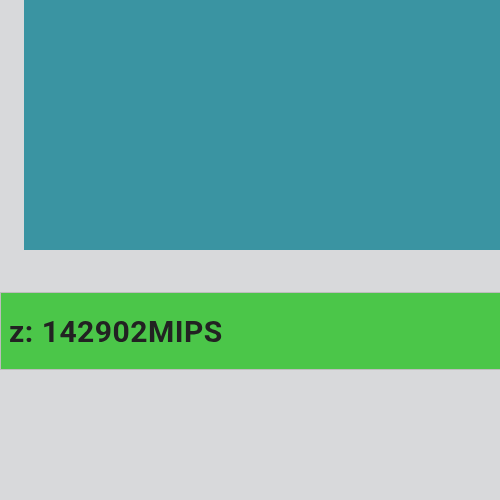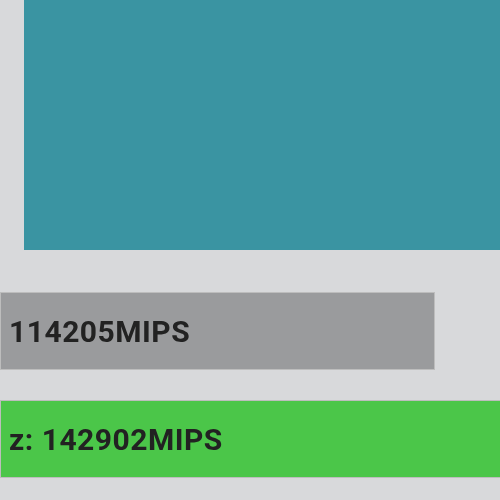--- a/index.html
+++ b/index.html
@@ -38,19 +38,16 @@
     .bar + .bar { margin-top: 30px; }
     .bar-gray { background: #9a9b9d; width: 435px; }
     .bar-green { background: #4bc649; width: 508px; }
   </style>
 </head>
 <body>
 
 <div class="hero"></div>
 
 <div class="bars">
-  <div class="bar bar-gray">
-    <span>114205MIPS</span>
-  </div>
   <div class="bar bar-green">
     <span>z: 142902MIPS</span>
   </div>
 </div>
 
 </body></html>

